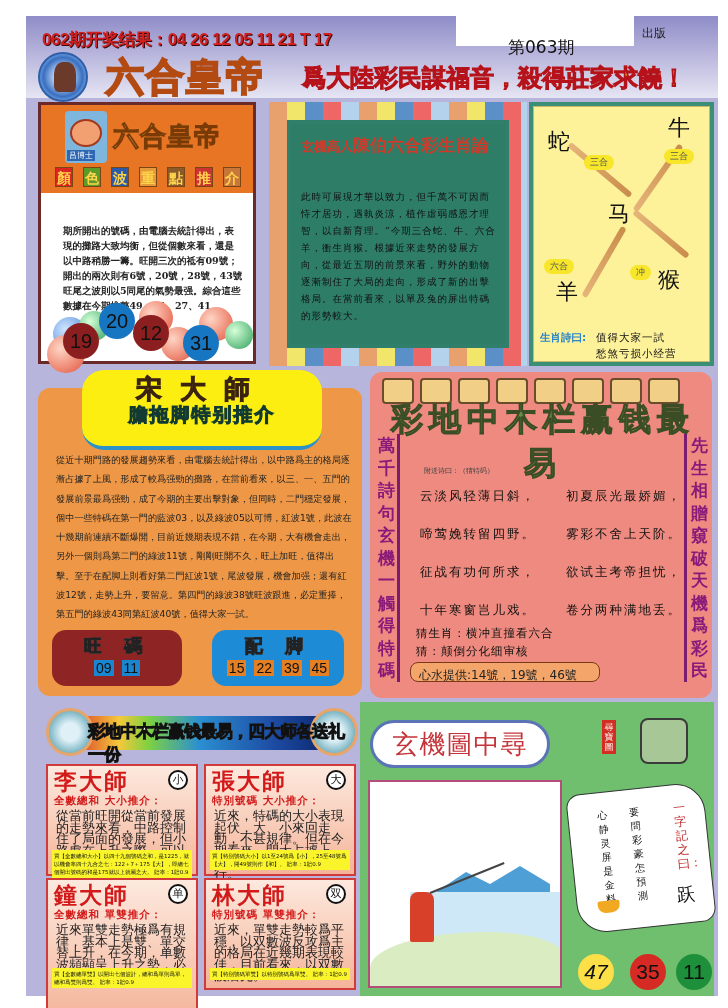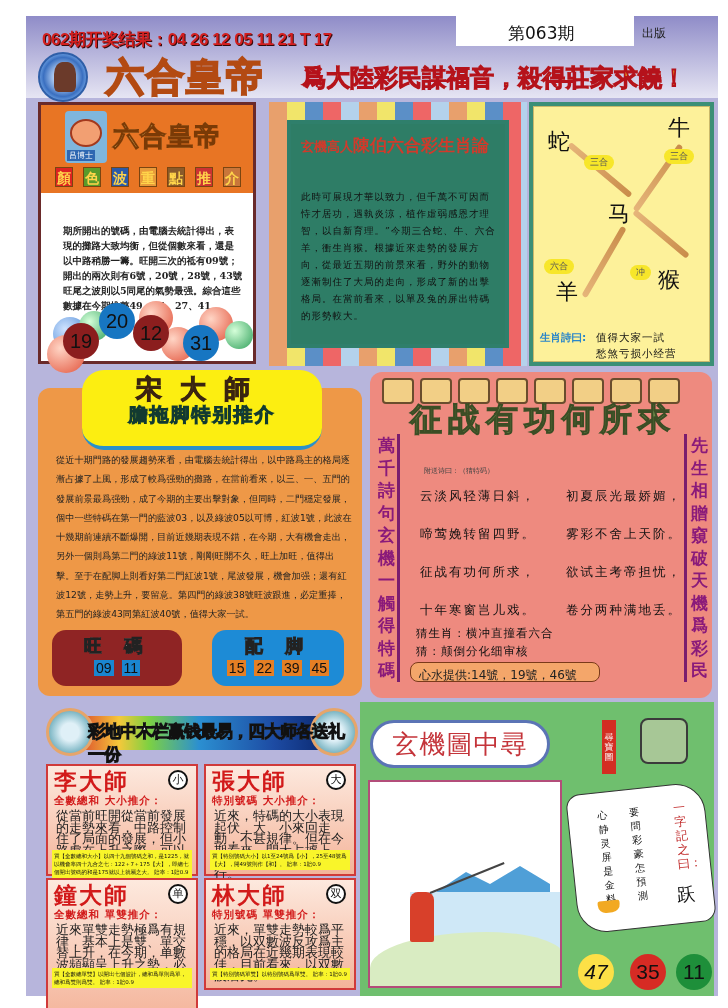--- a/index.html
+++ b/index.html
@@ -3,21 +3,21 @@
 <meta charset="utf-8">
 <style>
   * { box-sizing: border-box; margin: 0; padding: 0; }
   body { width: 728px; height: 1008px; background: #ffffff; font-family: "DejaVu Sans", sans-serif; position: relative; overflow: hidden; }
   .page { position: absolute; left: 26px; top: 16px; width: 692px; height: 980px; background: #b7b5dc; }
 
   
   .header { position: absolute; left: 0; top: 0; width: 692px; height: 82px; background: linear-gradient(#8f8cc8, #e6e5f3); }
   .draw-result { position: absolute; left: 16px; top: 12px; font-size: 17px; font-weight: bold; color: #d41f1f; letter-spacing: -0.5px; text-shadow: 1px 1px 0 #3a0a0a; font-family: "Liberation Sans", sans-serif; }
   .issue-box { position: absolute; left: 430px; top: 0; width: 178px; height: 30px; background: #ffffff; }
-  .issue-box span { position: absolute; left: 52px; top: 6px; font-size: 17px; color: #111; }
+  .issue-box span { position: absolute; left: 52px; top: 20px; font-size: 17px; color: #111; }
   .publish { position: absolute; left: 616px; top: 9px; font-size: 12px; color: #222; }
   .logo-circle { position: absolute; left: 12px; top: 36px; width: 50px; height: 50px; border-radius: 50%; background: radial-gradient(#cfe4ff 20%, #3a6fc0 60%, #7fb2ef 80%); border: 2px solid #2f5fa8; }
   .logo-figure { position: absolute; left: 14px; top: 8px; width: 22px; height: 30px; background: #6b3a2a; border-radius: 40% 40% 20% 20%; }
   .brand-title { position: absolute; left: 80px; top: 36px; font-size: 38px; font-weight: bold; color: #ffe23a; -webkit-text-stroke: 2px #b34a12; letter-spacing: 2px; font-family: "Liberation Sans", sans-serif; }
   .slogan { position: absolute; left: 276px; top: 46px; font-size: 24px; font-weight: bold; color: #f7c51d; -webkit-text-stroke: 1px #b5121b; letter-spacing: 0px; font-family: "Liberation Sans", sans-serif; }
 
   
   .p1 { position: absolute; left: 12px; top: 86px; width: 218px; height: 262px; background: #ffffff; border: 3px solid #6a2a2a; }
   .p1-top { position: absolute; left: 0; top: 0; width: 212px; height: 88px; background: #e87524; }
   .mascot { position: absolute; left: 24px; top: 6px; width: 42px; height: 52px; background: #7fb6dd; border-radius: 4px; }
@@ -84,21 +84,21 @@
   .master { position: absolute; width: 152px; background: linear-gradient(#fde9de, #f4b49a); border: 2px solid #d03a3a; }
   .m-name { position: absolute; left: 6px; top: 0px; font-size: 23px; font-weight: bold; color: #d21a1a; letter-spacing: 2px; }
   .m-badge { position: absolute; right: 8px; top: 4px; width: 20px; height: 20px; border: 2px solid #111; border-radius: 50%; font-size: 11px; text-align: center; line-height: 16px; color: #111; background: #fff; }
   .m-sub { position: absolute; left: 6px; top: 28px; font-size: 10.5px; font-weight: bold; color: #d21a1a; letter-spacing: 1px; }
   .m-text { position: absolute; left: 8px; top: 44px; width: 136px; font-size: 13px; line-height: 11.5px; color: #222; }
   .m-note { position: absolute; left: 4px; width: 140px; background: #f9f52a; font-size: 5.5px; line-height: 8px; color: #111; padding: 2px; }
 
   
   .p6 { position: absolute; left: 334px; top: 686px; width: 354px; height: 294px; background: #6fbf6e; }
   .p6-title { position: absolute; left: 10px; top: 18px; width: 180px; height: 48px; background: #ffffff; border: 3px solid #5b74b5; border-radius: 24px; font-size: 26px; color: #c4343a; text-align: center; line-height: 42px; letter-spacing: 1px; font-family: "DejaVu Serif", serif; }
-  .p6-vtag { position: absolute; left: 242px; top: 18px; width: 14px; background: #d32e22; color: #fff; font-size: 9px; line-height: 10px; text-align: center; padding: 12px 0; }
+  .p6-vtag { position: absolute; left: 242px; top: 18px; width: 14px; background: #d32e22; color: #fff; font-size: 9px; line-height: 10px; text-align: center; padding: 2px 0; }
   .p6-pic-icon { position: absolute; left: 280px; top: 16px; width: 48px; height: 46px; background: #a7c796; border: 2px solid #3b3b3b; border-radius: 8px; }
   .p6-frame { position: absolute; left: 8px; top: 78px; width: 194px; height: 208px; background: #ffffff; border: 2px solid #b34d7a; overflow: hidden; }
   .mtn { position: absolute; left: 60px; top: 84px; width: 120px; height: 30px; background: #4f9fd7; clip-path: polygon(0 100%, 30% 20%, 50% 60%, 75% 0, 100% 60%, 100% 100%); }
   .water { position: absolute; left: 40px; top: 110px; width: 154px; height: 60px; background: #cfe8f7; }
   .bank { position: absolute; left: 0; top: 150px; width: 194px; height: 60px; background: #d9ecc2; border-radius: 60% 40% 0 0; }
   .fisher { position: absolute; left: 40px; top: 110px; width: 24px; height: 50px; background: #d8402a; border-radius: 8px 8px 2px 2px; }
   .rod { position: absolute; left: 60px; top: 110px; width: 80px; height: 2px; background: #444; transform: rotate(-22deg); transform-origin: left center; }
   .scroll { position: absolute; left: 212px; top: 86px; width: 138px; height: 140px; background: #ffffff; border-radius: 14px 30px 14px 30px; transform: rotate(-6deg); border: 1px solid #333; }
   .scroll-col { position: absolute; top: 16px; width: 12px; font-size: 10px; line-height: 14px; color: #111; text-align: center; font-family: "DejaVu Serif", serif; }
   .scroll-red { position: absolute; left: 104px; top: 16px; width: 14px; font-size: 12px; line-height: 14px; color: #c12b2b; text-align: center; font-family: "DejaVu Serif", serif; }
@@ -214,21 +214,21 @@
     <div class="p5-icons">
       <span></span>
         <span></span>
         <span></span>
         <span></span>
         <span></span>
         <span></span>
         <span></span>
         <span></span>
     </div>
-    <div class="p5-title">征战有功何所求</div>
+    <div class="p5-title">彩地中木栏赢钱最易</div>
     <div class="p5-vleft">萬千詩句玄機一觸得特碼</div>
     <div class="p5-vright">先生相贈窺破天機爲彩民</div>
     <div class="p5-attach">附送诗曰：（猜特码）</div>
     <div class="p5-poem">
       <div class="p5-line">
           <span>云淡风轻薄日斜，</span>
           <span>初夏辰光最娇媚，</span>
         </div>
       <div class="p5-line">
           <span>啼莺娩转留四野。</span>

